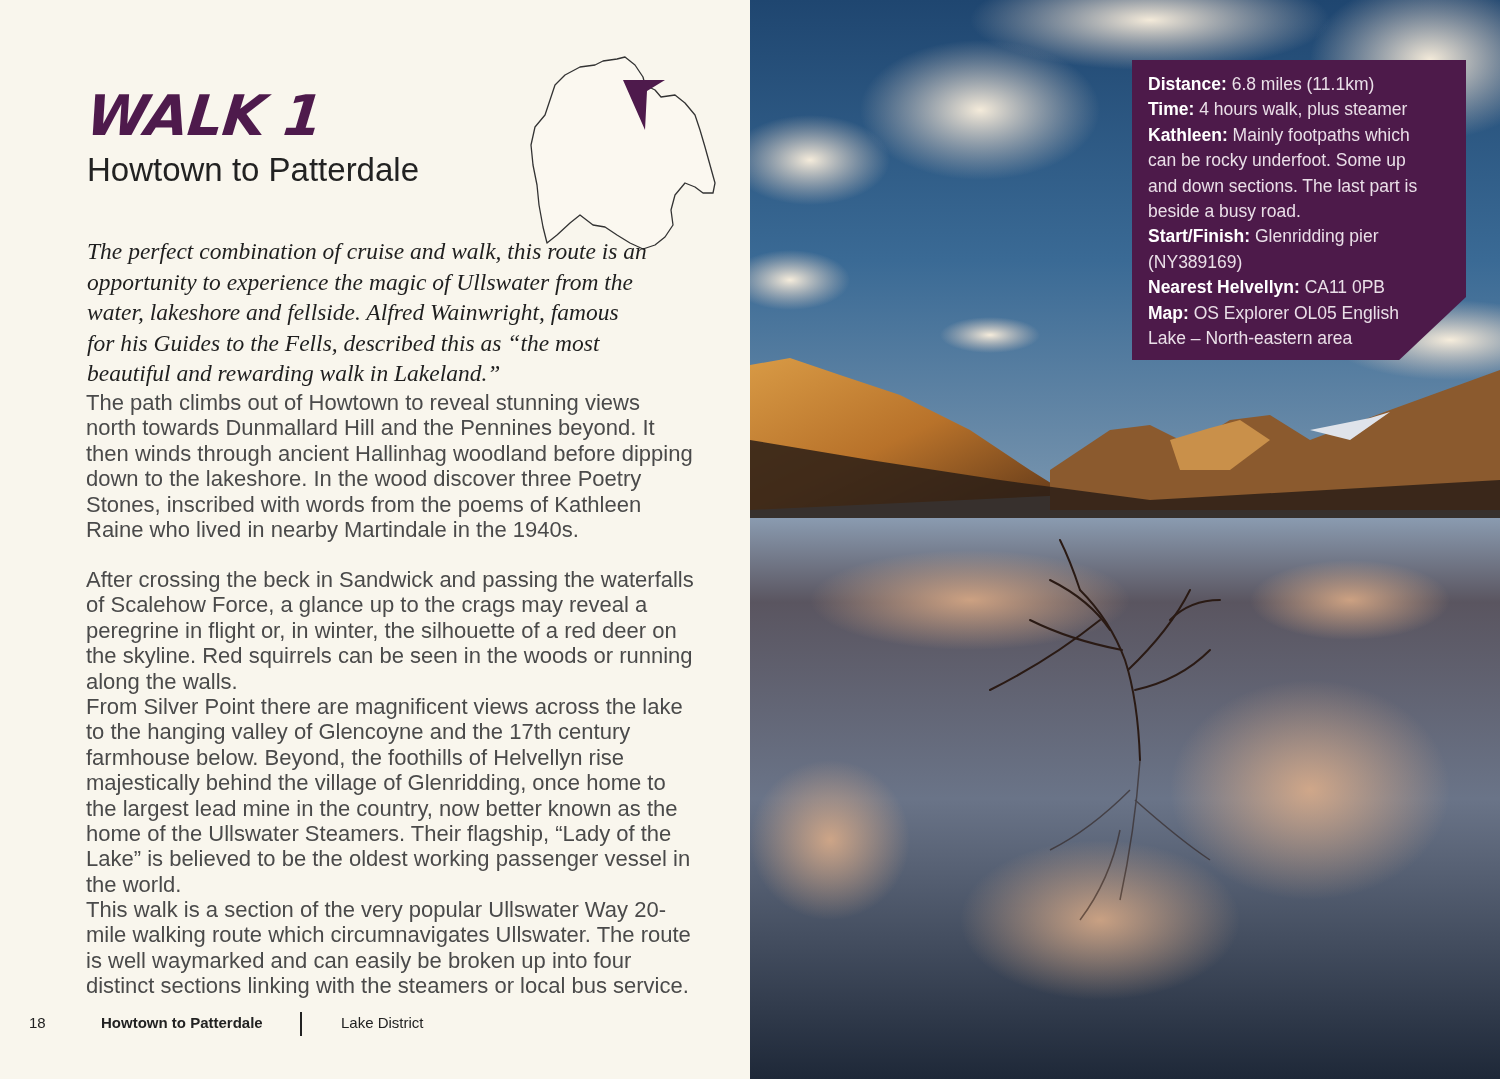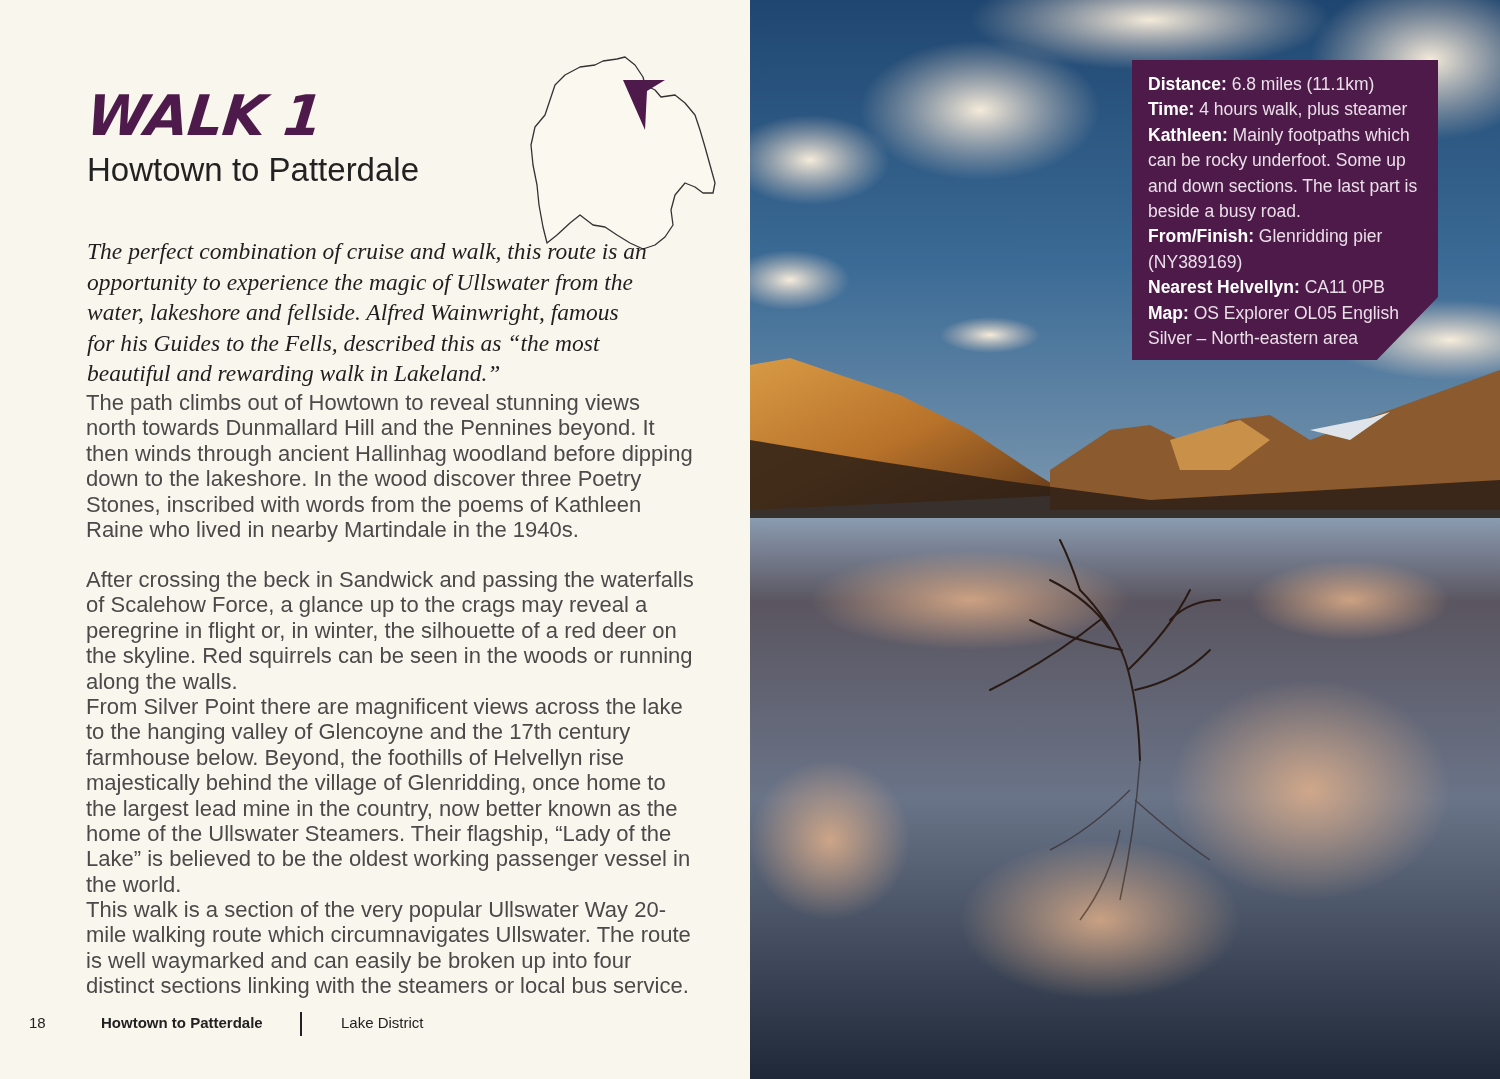--- a/index.html
+++ b/index.html
@@ -11,21 +11,21 @@
   .intro{position:absolute;left:87px;top:212px;width:560px;font-family:"Liberation Serif",serif;font-style:italic;font-size:23.5px;line-height:30.6px;color:#1f1f1f;margin-top:24px;}
   .body-text{position:absolute;left:86px;width:610px;font-family:"Liberation Sans",sans-serif;font-size:22px;line-height:25.4px;color:#4a4a4a;font-weight:300;}
   .p1{top:390px}.p2{top:567px}.p3{top:694px}.p4{top:897px}
   .map-outline{position:absolute;left:525px;top:55px;width:195px;height:200px;}
   .footer{position:absolute;left:0;top:1012px;width:750px;height:30px;font-size:15px;color:#222;}
   .page-num{position:absolute;left:29px;top:2px;}
   .footer-title{position:absolute;left:101px;top:2px;font-weight:bold;}
   .footer-sep{position:absolute;left:300px;top:0;width:1.5px;height:24px;background:#222;}
   .footer-region{position:absolute;left:310px;top:2px;margin-left:31px;}
   .photo{position:absolute;left:0;top:0;width:750px;height:1079px;}
-  .info-box{position:absolute;left:382px;top:60px;width:306px;height:300px;background:#4d1a4a;
+  .info-box{position:absolute;left:382px;top:60px;width:334px;height:300px;background:#4d1a4a;
     clip-path:polygon(0 0,100% 0,100% 79%,80% 100%,0 100%);}
   .info-content{position:absolute;left:16px;top:12px;width:290px;font-family:"Liberation Sans",sans-serif;font-size:17.5px;line-height:25.4px;color:#eadfe8;}
   .info-content .k{font-weight:bold;color:#fff;}
 </style>
 </head>
 <body>
 
 <div class="left-page">
   <div class="walk-label">WALK 1</div>
   <div class="walk-title">Howtown to Patterdale</div>
@@ -113,18 +113,18 @@
       <path d="M385 800 Q430 840 460 860"></path>
       <path d="M370 830 Q360 880 330 920"></path>
     </g>
   </svg>
 
   <div class="info-box">
     <div class="info-content">
       <div><span class="k">Distance:</span> <span>6.8 miles (11.1km)</span></div>
       <div><span class="k">Time:</span> <span>4 hours walk, plus steamer</span></div>
       <div><span class="k">Kathleen:</span> <span>Mainly footpaths which can be rocky underfoot. Some up and down sections. The last part is beside a busy road.</span></div>
-      <div><span class="k">From/Finish:</span> <span>Glenridding pier (NY389169)</span></div>
+      <div><span class="k">Start/Finish:</span> <span>Glenridding pier (NY389169)</span></div>
       <div><span class="k">Nearest Helvellyn:</span> <span>CA11 0PB</span></div>
-      <div><span class="k">Map:</span> <span>OS Explorer OL05 English Silver – North-eastern area</span></div>
+      <div><span class="k">Map:</span> <span>OS Explorer OL05 English Lake – North-eastern area</span></div>
     </div>
   </div>
 </div>
 
 </body></html>

